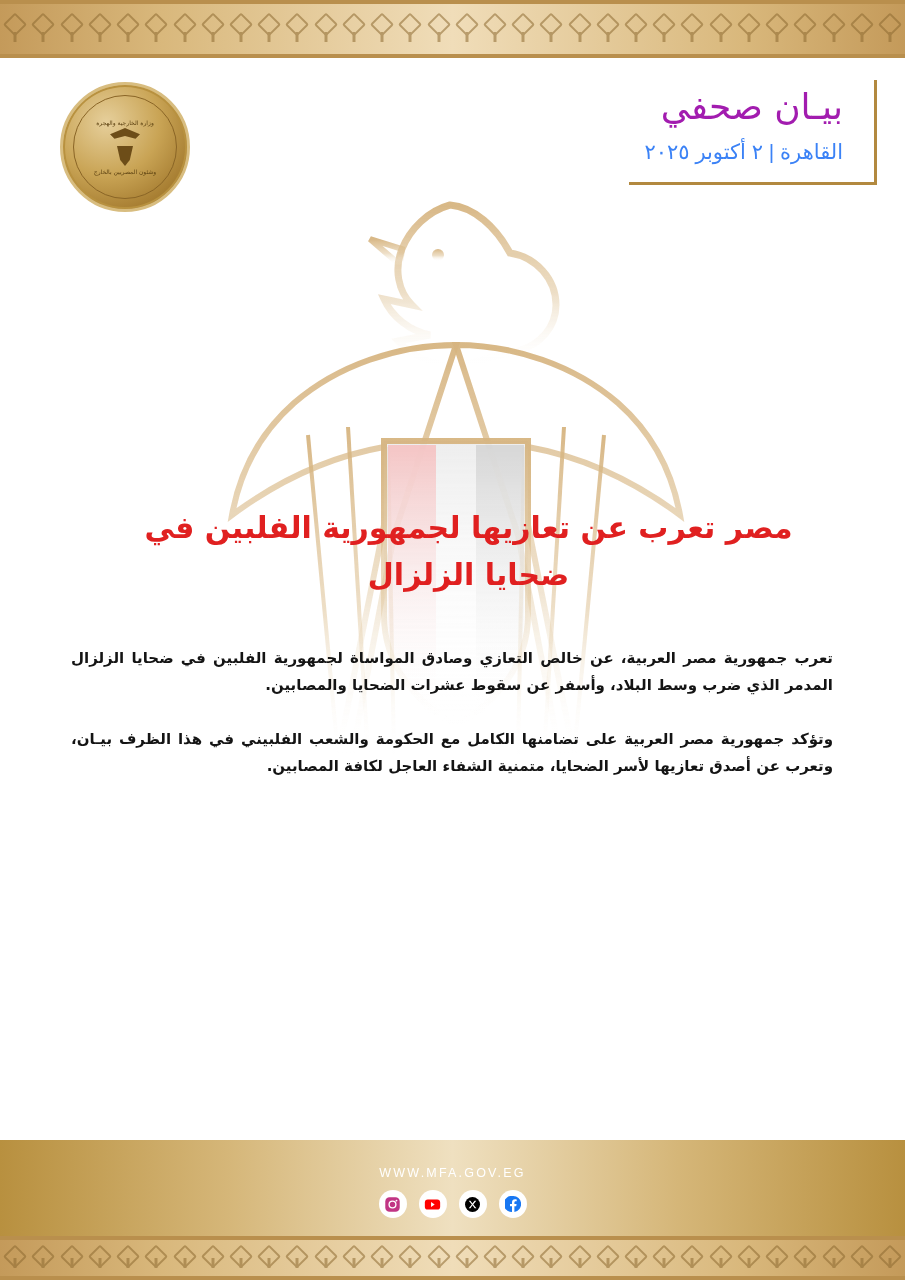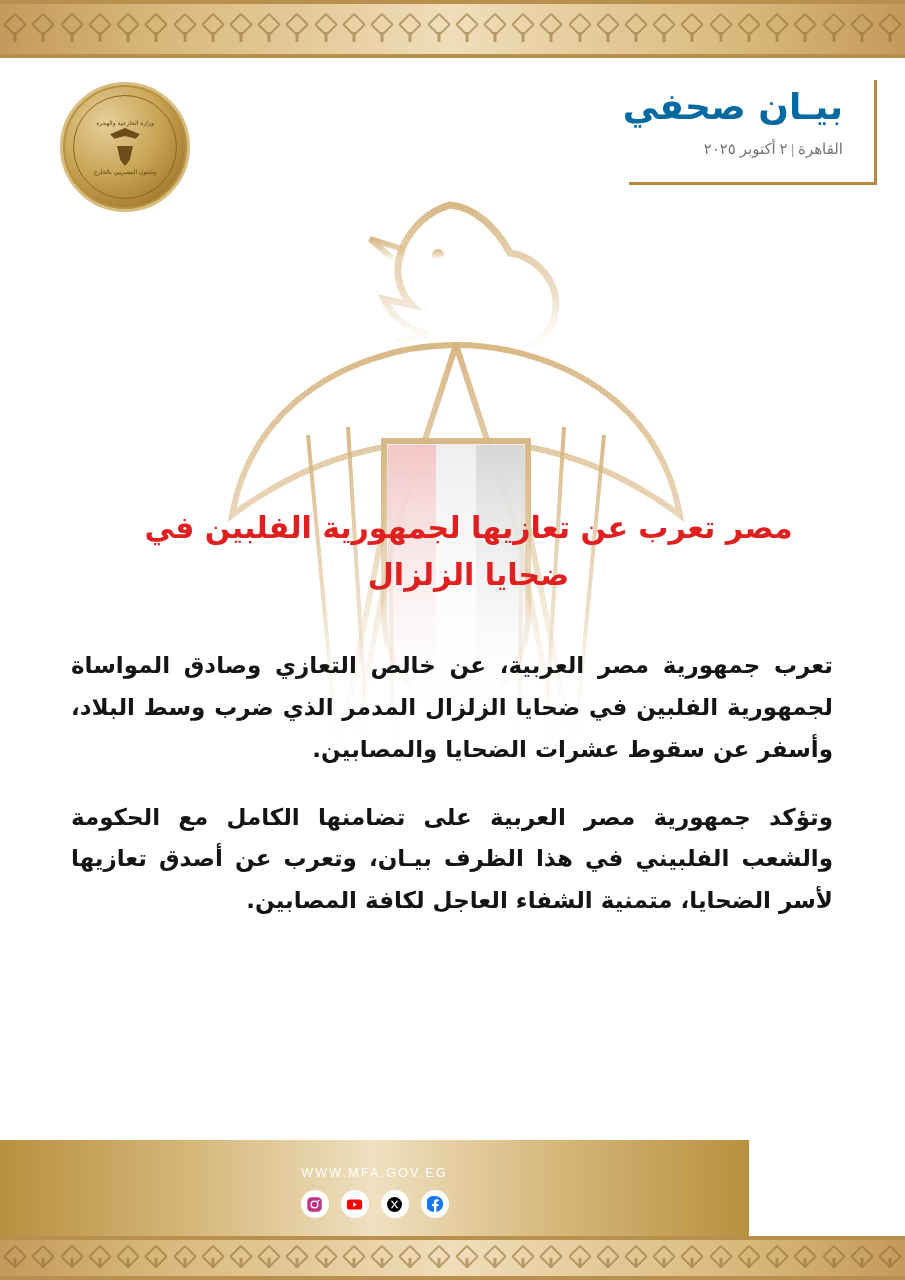--- a/index.html
+++ b/index.html
@@ -78,32 +78,32 @@
     top: 72px;
     left: 0;
     width: 905px;
     height: 130px;
   }
   .header-title {
     position: absolute;
     right: 62px;
     top: 14px;
     font-size: 36px;
-    font-weight: bold;
-    color: #0369a1;
+    font-weight: normal;
+    color: #a21caf;
     letter-spacing: 1px;
     font-family: "DejaVu Sans", sans-serif;
   }
   .header-date {
     position: absolute;
     right: 62px;
     top: 68px;
-    font-size: 15px;
-    color: #737373;
-    font-family: Liberation Serif, serif;
+    font-size: 21px;
+    color: #3b82f6;
+    font-family: Liberation Sans, sans-serif;
   }
   .header-rule {
     position: absolute;
     right: 28px;
     top: 110px;
     width: 248px;
     height: 3px;
     background: #b2893f;
   }
   .header-rule-vert {
@@ -201,39 +201,39 @@
   
   .body-text {
     position: absolute;
     top: 645px;
     right: 72px;
     width: 762px;
     direction: rtl;
     text-align: justify;
   }
   .para {
-    font-size: 23px;
+    font-size: 15px;
     font-weight: bold;
     color: #141414;
     line-height: 1.82;
     margin-bottom: 26px;
     font-family: "DejaVu Sans", sans-serif;
   }
 
   
   .footer {
     position: absolute;
     bottom: 0; left: 0;
     width: 905px;
     height: 140px;
   }
   .footer-gold {
     position: absolute;
     bottom: 40px; left: 0;
-    width: 749px;
+    width: 905px;
     height: 100px;
     background: linear-gradient(90deg,#b8903f 0%, #d5b678 25%, #efe0c0 50%, #d5b678 75%, #b8903f 100%);
   }
   .footer-url {
     position: absolute;
     top: 26px; left: 0; width: 100%;
     text-align: center;
     color: #ffffff;
     font-size: 12.5px;
     letter-spacing: 2.2px;

